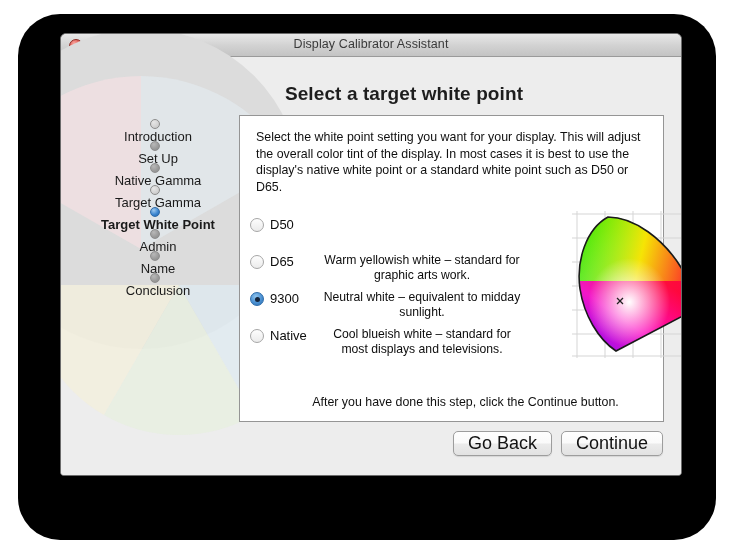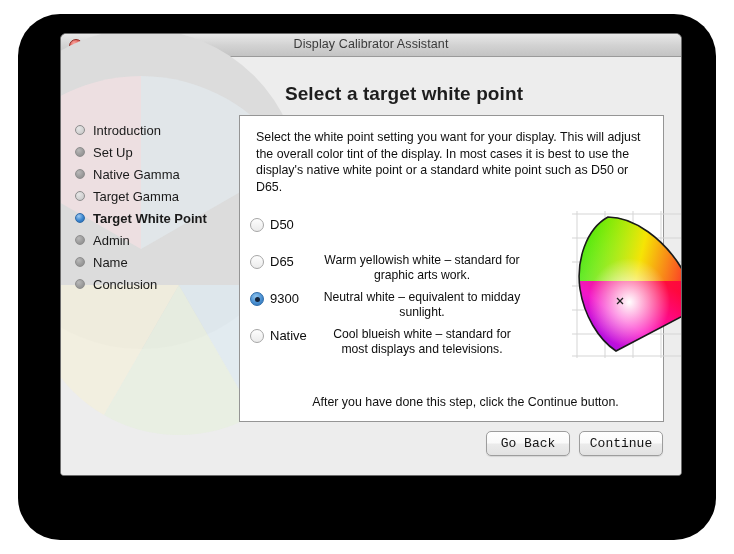--- a/index.html
+++ b/index.html
@@ -109,20 +109,21 @@
     position: absolute;
     left: 12px;
     top: 62px;
     width: 170px;
   }
   .step {
     display: flex;
     align-items: center;
     height: 22px;
     margin-bottom: 0px;
+    flex-direction: column;
   }
   .step .dot {
     width: 10px;
     height: 10px;
     border-radius: 50%;
     margin-right: 8px;
     margin-left: 2px;
     flex: none;
   }
   .dot.filled {
@@ -245,27 +246,27 @@
   #buttons {
     position: absolute;
     right: 18px;
     top: 374px;
     display: flex;
     gap: 9px;
   }
   .btn {
     height: 25px;
     min-width: 84px;
-    padding: 0 6px;
+    padding: 0 14px;
     border: 1px solid #9d9d9d;
     border-radius: 5px;
     background: linear-gradient(to bottom, #fefefe 0%, #fafafa 48%, #ebebeb 52%, #e2e2e2 100%);
-    font-size: 13px;
+    font-size: 18px;
     color: #131313;
-    font-family: Liberation Mono, monospace;
+    font-family: Liberation Sans, sans-serif;
     cursor: pointer;
     box-shadow: 0 1px 1px rgba(0,0,0,0.10);
     display: flex;
     align-items: center;
     justify-content: center;
   }
 </style>
 </head>
 <body>
 

